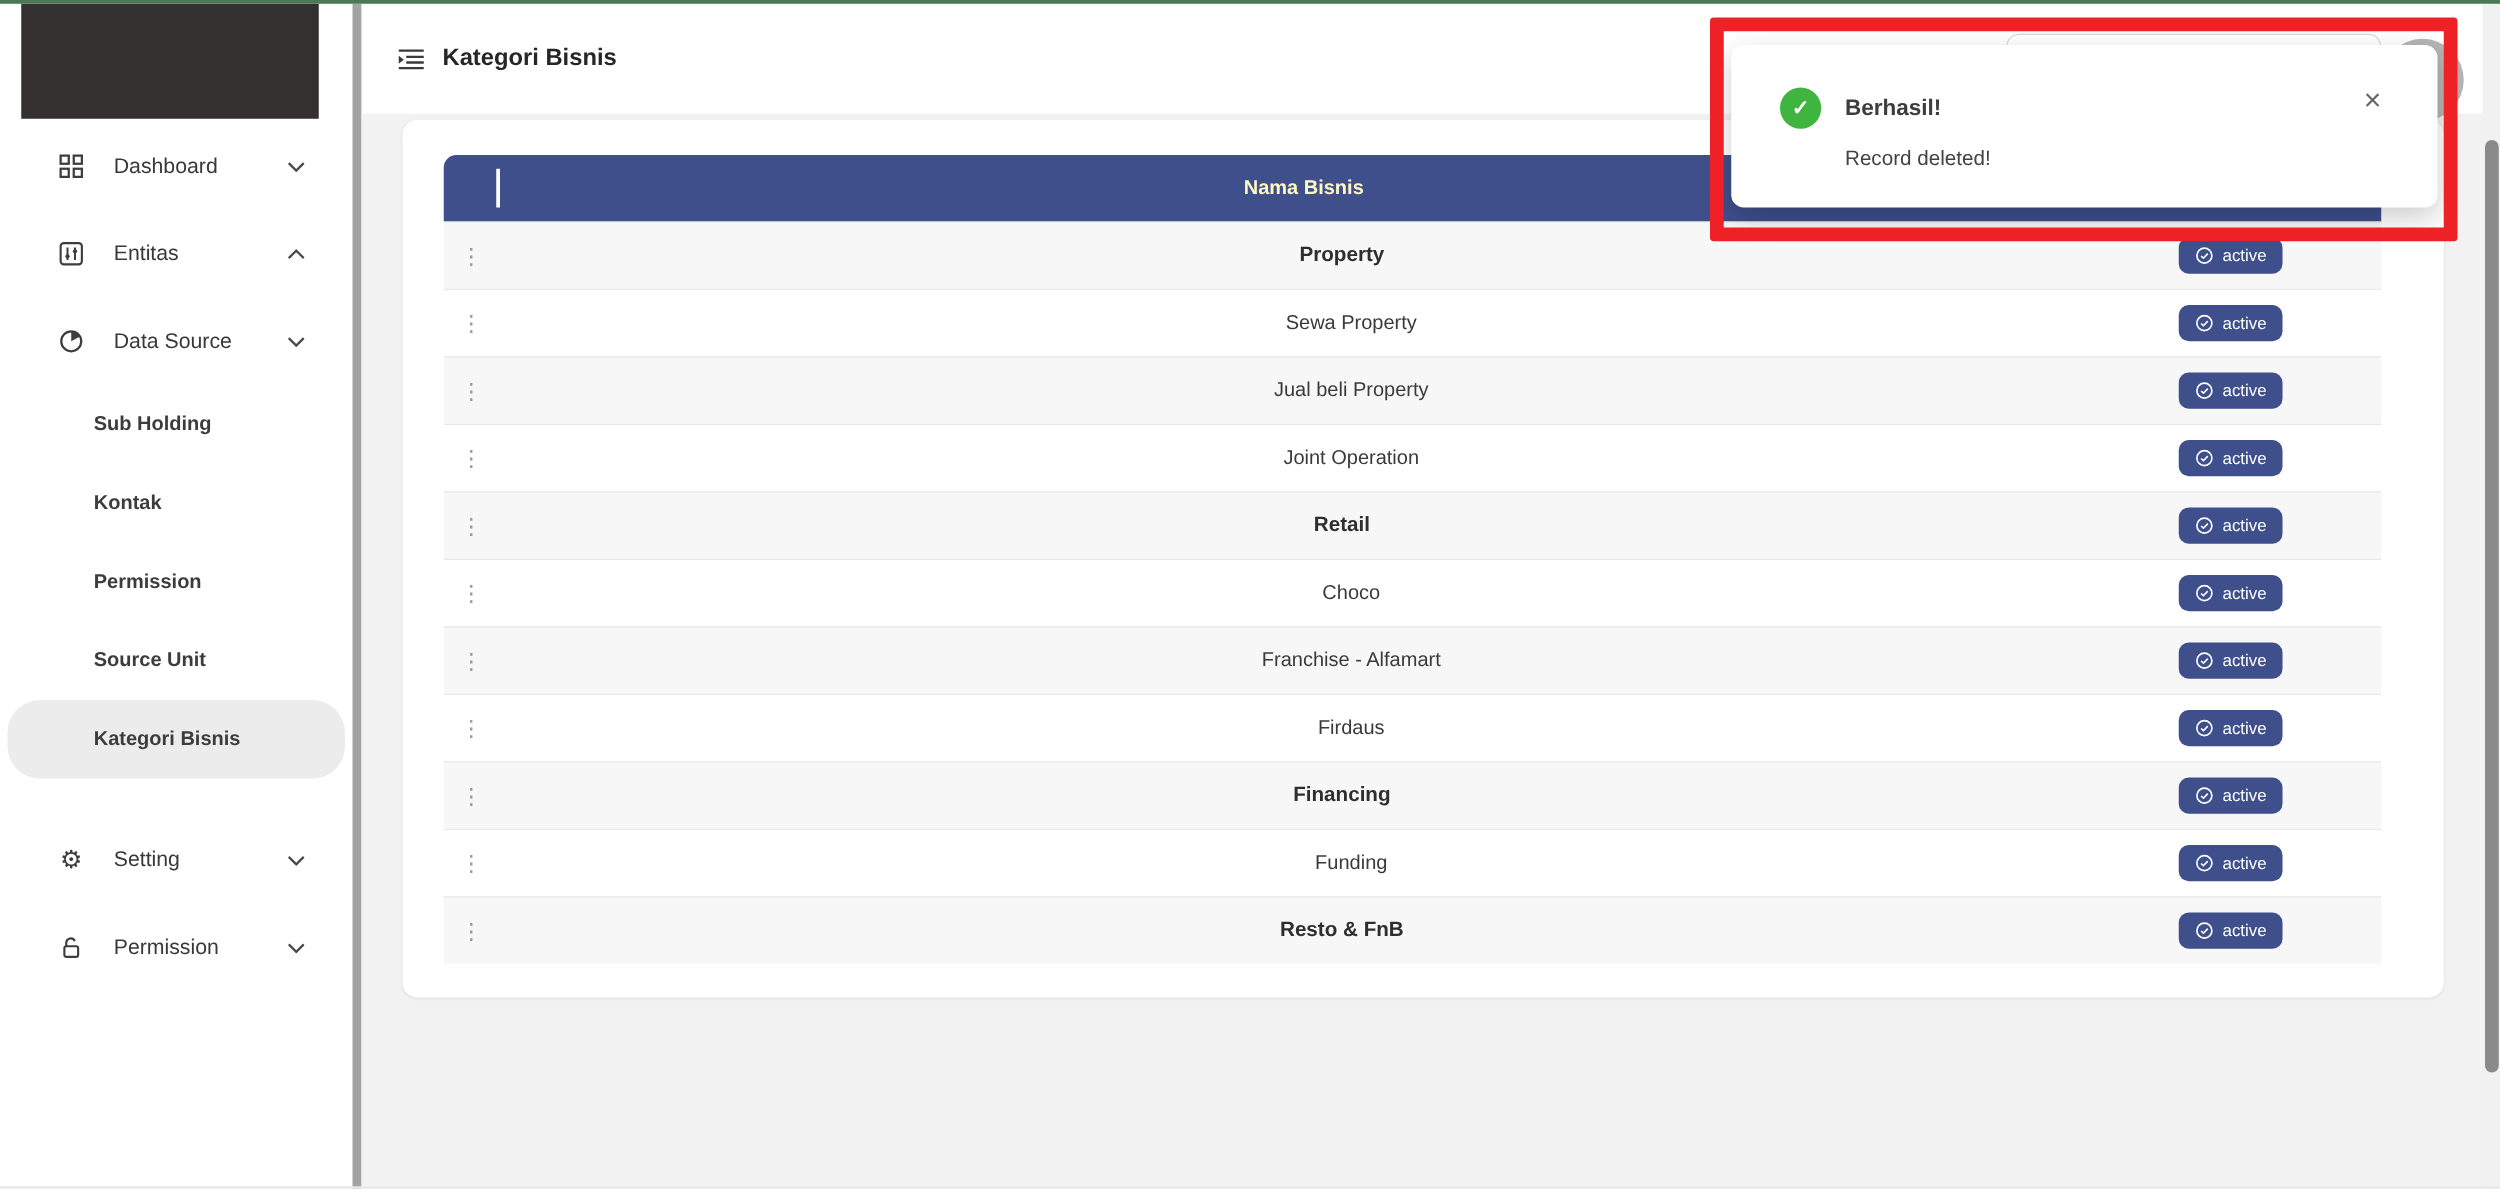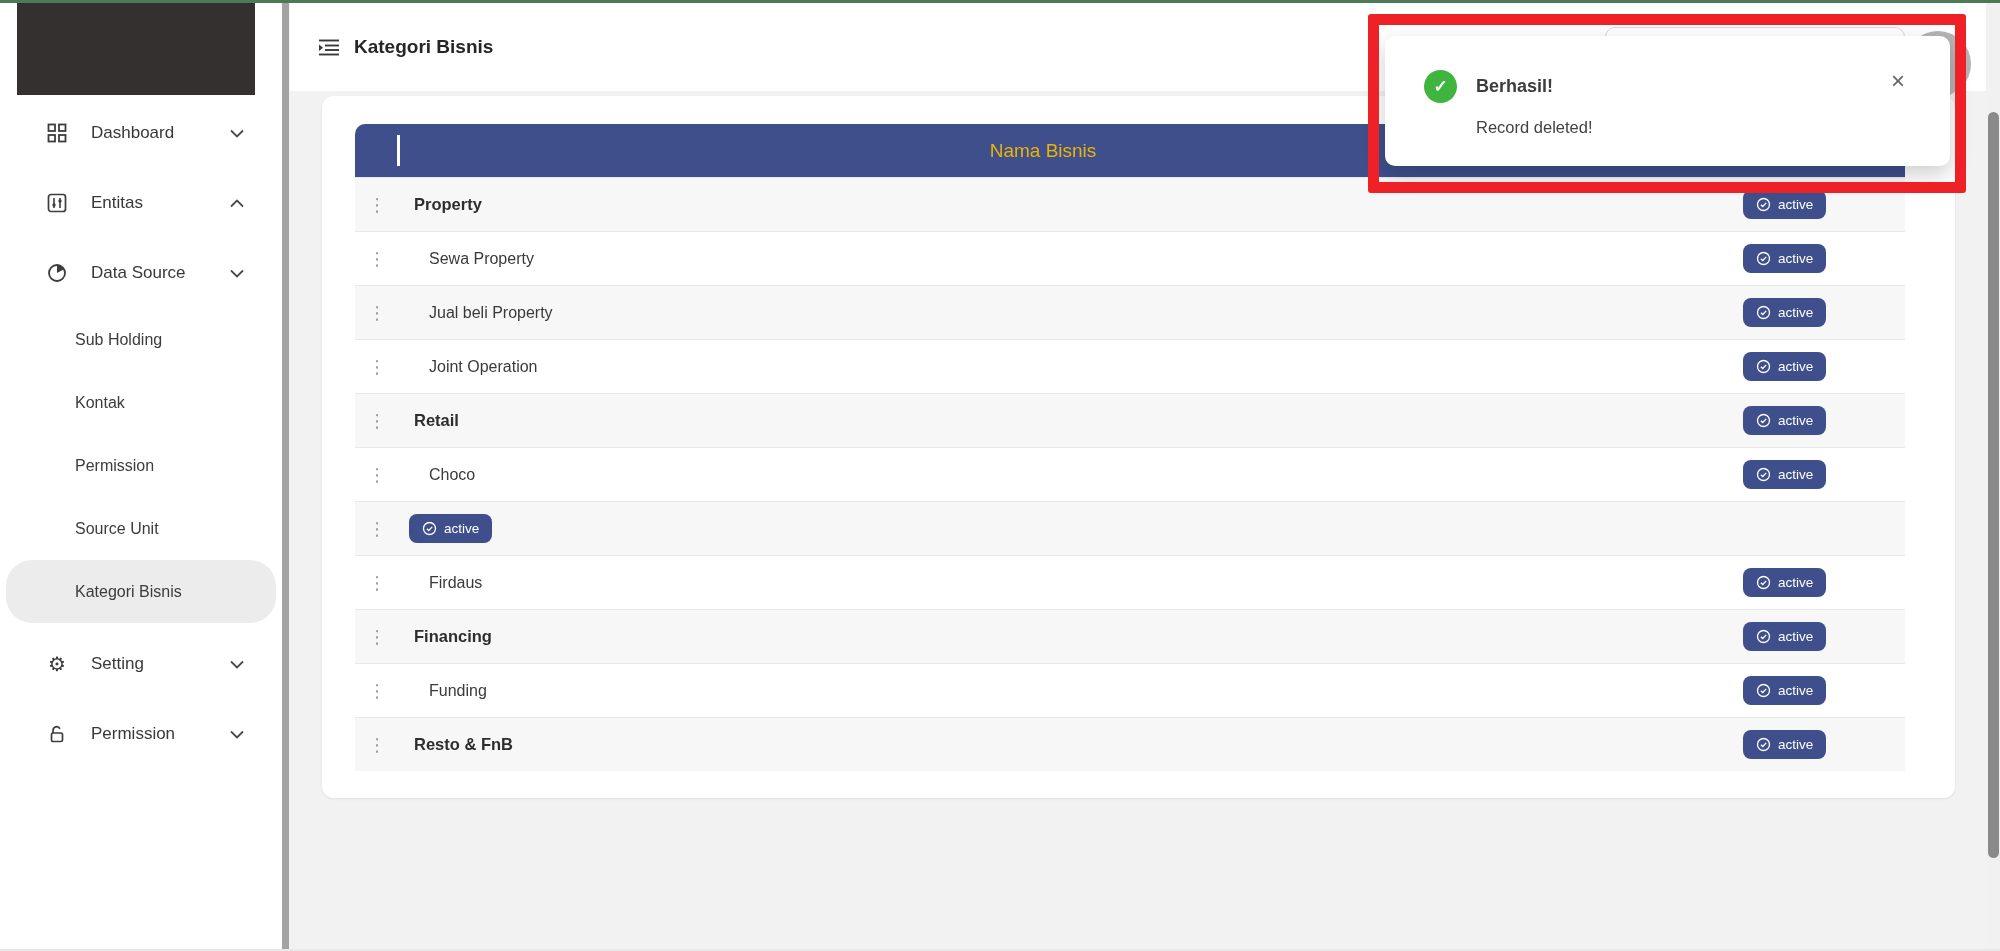--- a/index.html
+++ b/index.html
@@ -14,40 +14,40 @@
   .sidebar { position:absolute; top:3px; left:0; width:289px; height:948px;
              background:#ffffff; border-right:7px solid #a3a3a3; z-index:2; }
   .logo { position:absolute; top:0; left:17px; width:238px; height:92px; background:#343030; }
   .menu { position:absolute; top:95px; left:0; width:100%; }
   .mi { display:flex; align-items:center; height:70px; padding-left:45px; cursor:pointer; }
   .mi .ic { width:24px; height:24px; display:flex; align-items:center; justify-content:center; color:#3d3d3d; flex:0 0 24px; }
   .mi .lbl { margin-left:22px; font-size:17px; color:#383838; }
   .mi .chev { margin-left:auto; margin-right:38px; display:flex; }
   .child { display:flex; align-items:center; height:63px; padding-left:75px; font-size:16px; color:#3c3c3c; cursor:pointer; }
   .child.active { background:#ececec; border-radius:26px; margin:0 6px; padding-left:69px; }
-  .children { margin-bottom:6px; }
+  .children { margin-bottom:30px;font-weight:bold; }
   .gear-glyph { font-size:20px; line-height:1; }
 
   
   .topband { position:absolute; top:3px; left:290px; width:1710px; height:88px; background:#ffffff; z-index:1; }
   .page-head { position:absolute; top:36px; left:318px; display:flex; align-items:center; z-index:2; }
   .page-head .ttl { margin-left:14px; font-size:19px; font-weight:bold; color:#262626; }
 
   
   .card { position:absolute; top:96px; left:322px; width:1633px; height:702px; background:#ffffff;
           border-radius:12px; box-shadow:0 1px 3px rgba(0,0,0,0.07); z-index:1; }
   .table { position:absolute; top:28px; left:33px; width:1550px; }
   .thead { position:relative; height:53px; background:#3e4f8c; border-radius:10px 10px 0 0; }
   .thead .hname { position:absolute; left:688px; top:50%; transform:translate(-50%,-50%);
-                  color:#eab308; font-size:19px; font-weight:normal; }
+                  color:#fef9c3; font-size:16px; font-weight:bold; }
   .thead .cursorbar { position:absolute; left:42px; top:11px; width:3px; height:31px; background:#ffffff; }
   .trow { display:flex; align-items:center; height:54px; border-top:1px solid #e8e8e8; background:#ffffff; }
   .trow.stripe { background:#f7f7f7; }
   .trow .kebab { flex:0 0 44px; text-align:center; color:#999999; font-size:18px; cursor:grab; line-height:1; }
-  .trow .nm { flex:1 1 auto; font-size:16px; color:#3a3a3a; padding-left:30px; }
+  .trow .nm { flex:1 1 auto; font-size:16px; color:#3a3a3a; padding-left:30px;text-align:center; }
   .trow.parent .nm { font-weight:bold; color:#2e2e2e; padding-left:15px; font-size:16.5px; }
   .trow .statuscell { flex:0 0 172px; display:flex; align-items:center; padding-left:10px; }
   .badge { display:inline-flex; align-items:center; gap:7px; background:#3e4f8c; color:#ffffff;
            border-radius:8px; height:29px; padding:0 13px; font-size:13.5px; cursor:pointer; }
 
   
   .page-track { position:absolute; top:0; right:0; width:14px; height:951px; background:#f1f1f1; z-index:5; }
   .page-thumb { position:absolute; top:112px; left:1.5px; width:11px; height:746px; background:#8a8a8a; border-radius:6px; }
 
   
@@ -280,20 +280,21 @@
           <svg width="15" height="15" viewBox="0 0 16 16">
                   <circle cx="8" cy="8" r="6.4" fill="none" stroke="#ffffff" stroke-width="1.4"></circle>
                   <polyline points="5.2,8.3 7.2,10.2 10.9,6.3" fill="none" stroke="#ffffff" stroke-width="1.4"></polyline>
                 </svg>
           <span class="badge-text">active</span>
         </span>
       </span>
     </div>
           <div class="trow stripe">
       <span class="kebab">⋮</span>
+      <span class="nm">Franchise - Alfamart</span>
       <span class="statuscell">
         <span class="badge">
           <svg width="15" height="15" viewBox="0 0 16 16">
                   <circle cx="8" cy="8" r="6.4" fill="none" stroke="#ffffff" stroke-width="1.4"></circle>
                   <polyline points="5.2,8.3 7.2,10.2 10.9,6.3" fill="none" stroke="#ffffff" stroke-width="1.4"></polyline>
                 </svg>
           <span class="badge-text">active</span>
         </span>
       </span>
     </div>

